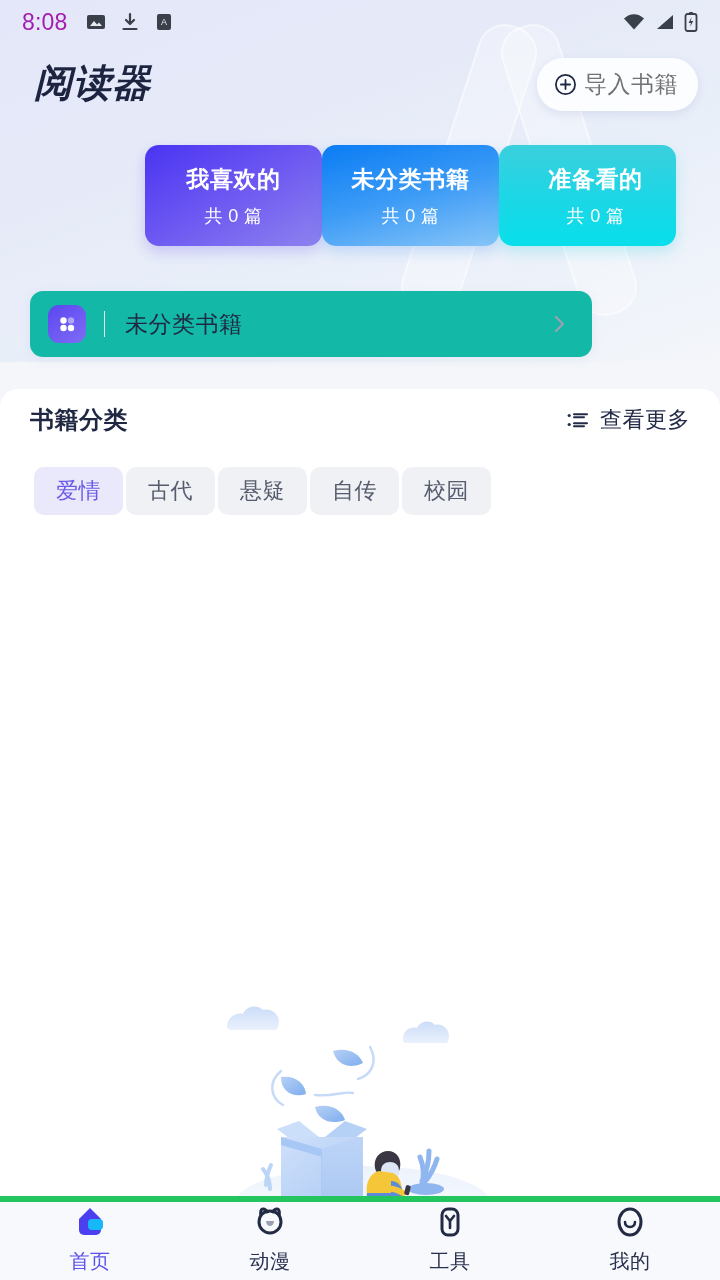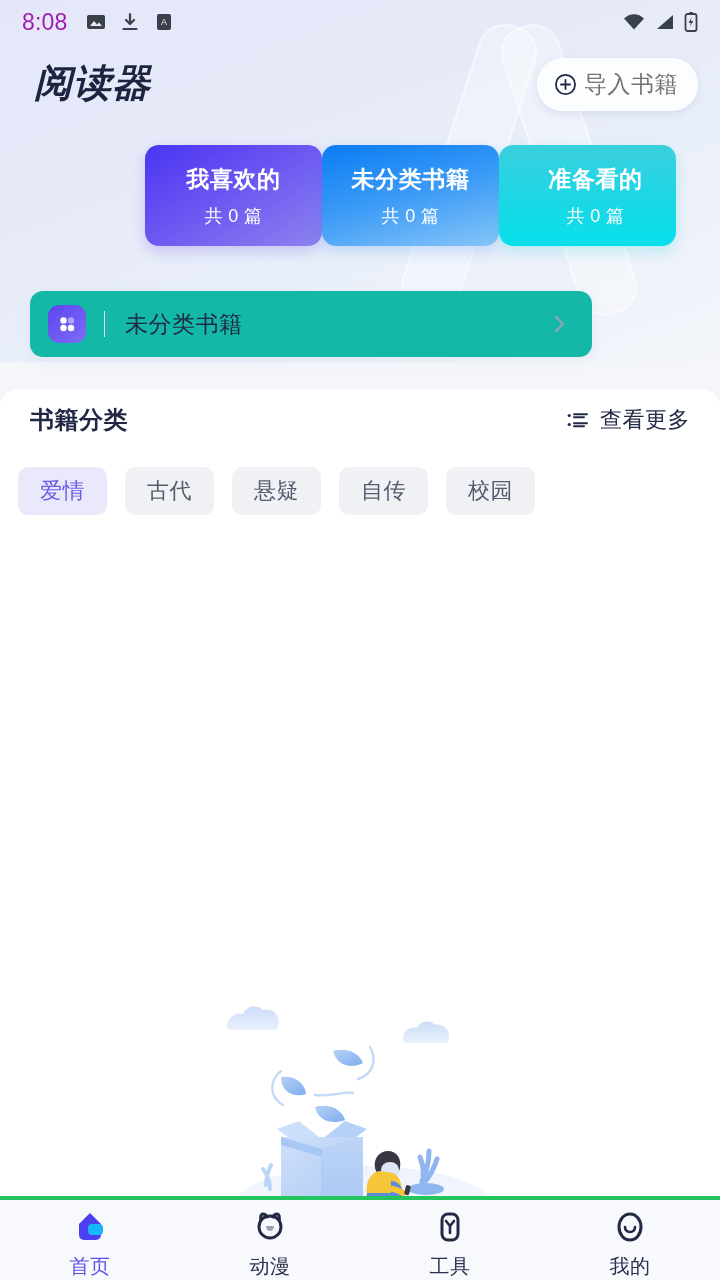--- a/index.html
+++ b/index.html
@@ -116,22 +116,22 @@
   }
   .sec-head {
     display: flex; align-items: center;
     padding: 0 30px; height: 62px;
   }
   .sec-title { font-size: 24px; font-weight: bold; color: #1F2742; letter-spacing: .5px; }
   .sec-more { margin-left: auto; display: flex; align-items: center; gap: 10px; }
   .sec-more .lbl { font-size: 22px; color: #232B47; letter-spacing: .5px; }
 
   .tags {
-    display: flex; flex-wrap: wrap; gap: 18px;
-    padding: 16px 30px 0 18px;
+    display: flex; flex-wrap: wrap; gap: 3px;
+    padding: 16px 30px 0 34px;
   }
   .tag {
     height: 48px; border-radius: 10px;
     display: flex; align-items: center; justify-content: center;
     padding: 0 22px;
     font-size: 22px;
     background: #F0F1F5; color: #555C6E;
     letter-spacing: .5px;
   }
   .tag.active { background: #EAE8FB; color: #6B5BE8; }
@@ -142,22 +142,22 @@
   .empty-text {
     margin-top: 10px;
     font-size: 24px; color: #9AA1B5; letter-spacing: 1px;
   }
 
   
   .tabbar {
     position: absolute; left: 0; bottom: 0;
     width: 720px; height: 84px;
     background: #F8F9FC;
-    display: flex; align-items: flex-end;
-    border-top: 4px solid #22c55e;
+    display: flex; align-items: flex-start;
+    border-top: 6px solid #22c55e;
   }
   .tab {
     flex: 1; display: flex; flex-direction: column;
     align-items: center; justify-content: center; gap: 6px;
   }
   .tab .lbl { font-size: 20px; color: #2A3150; letter-spacing: .6px; }
   .tab.active .lbl { color: #5A52E8; }
 </style>
 </head>
 <body>

